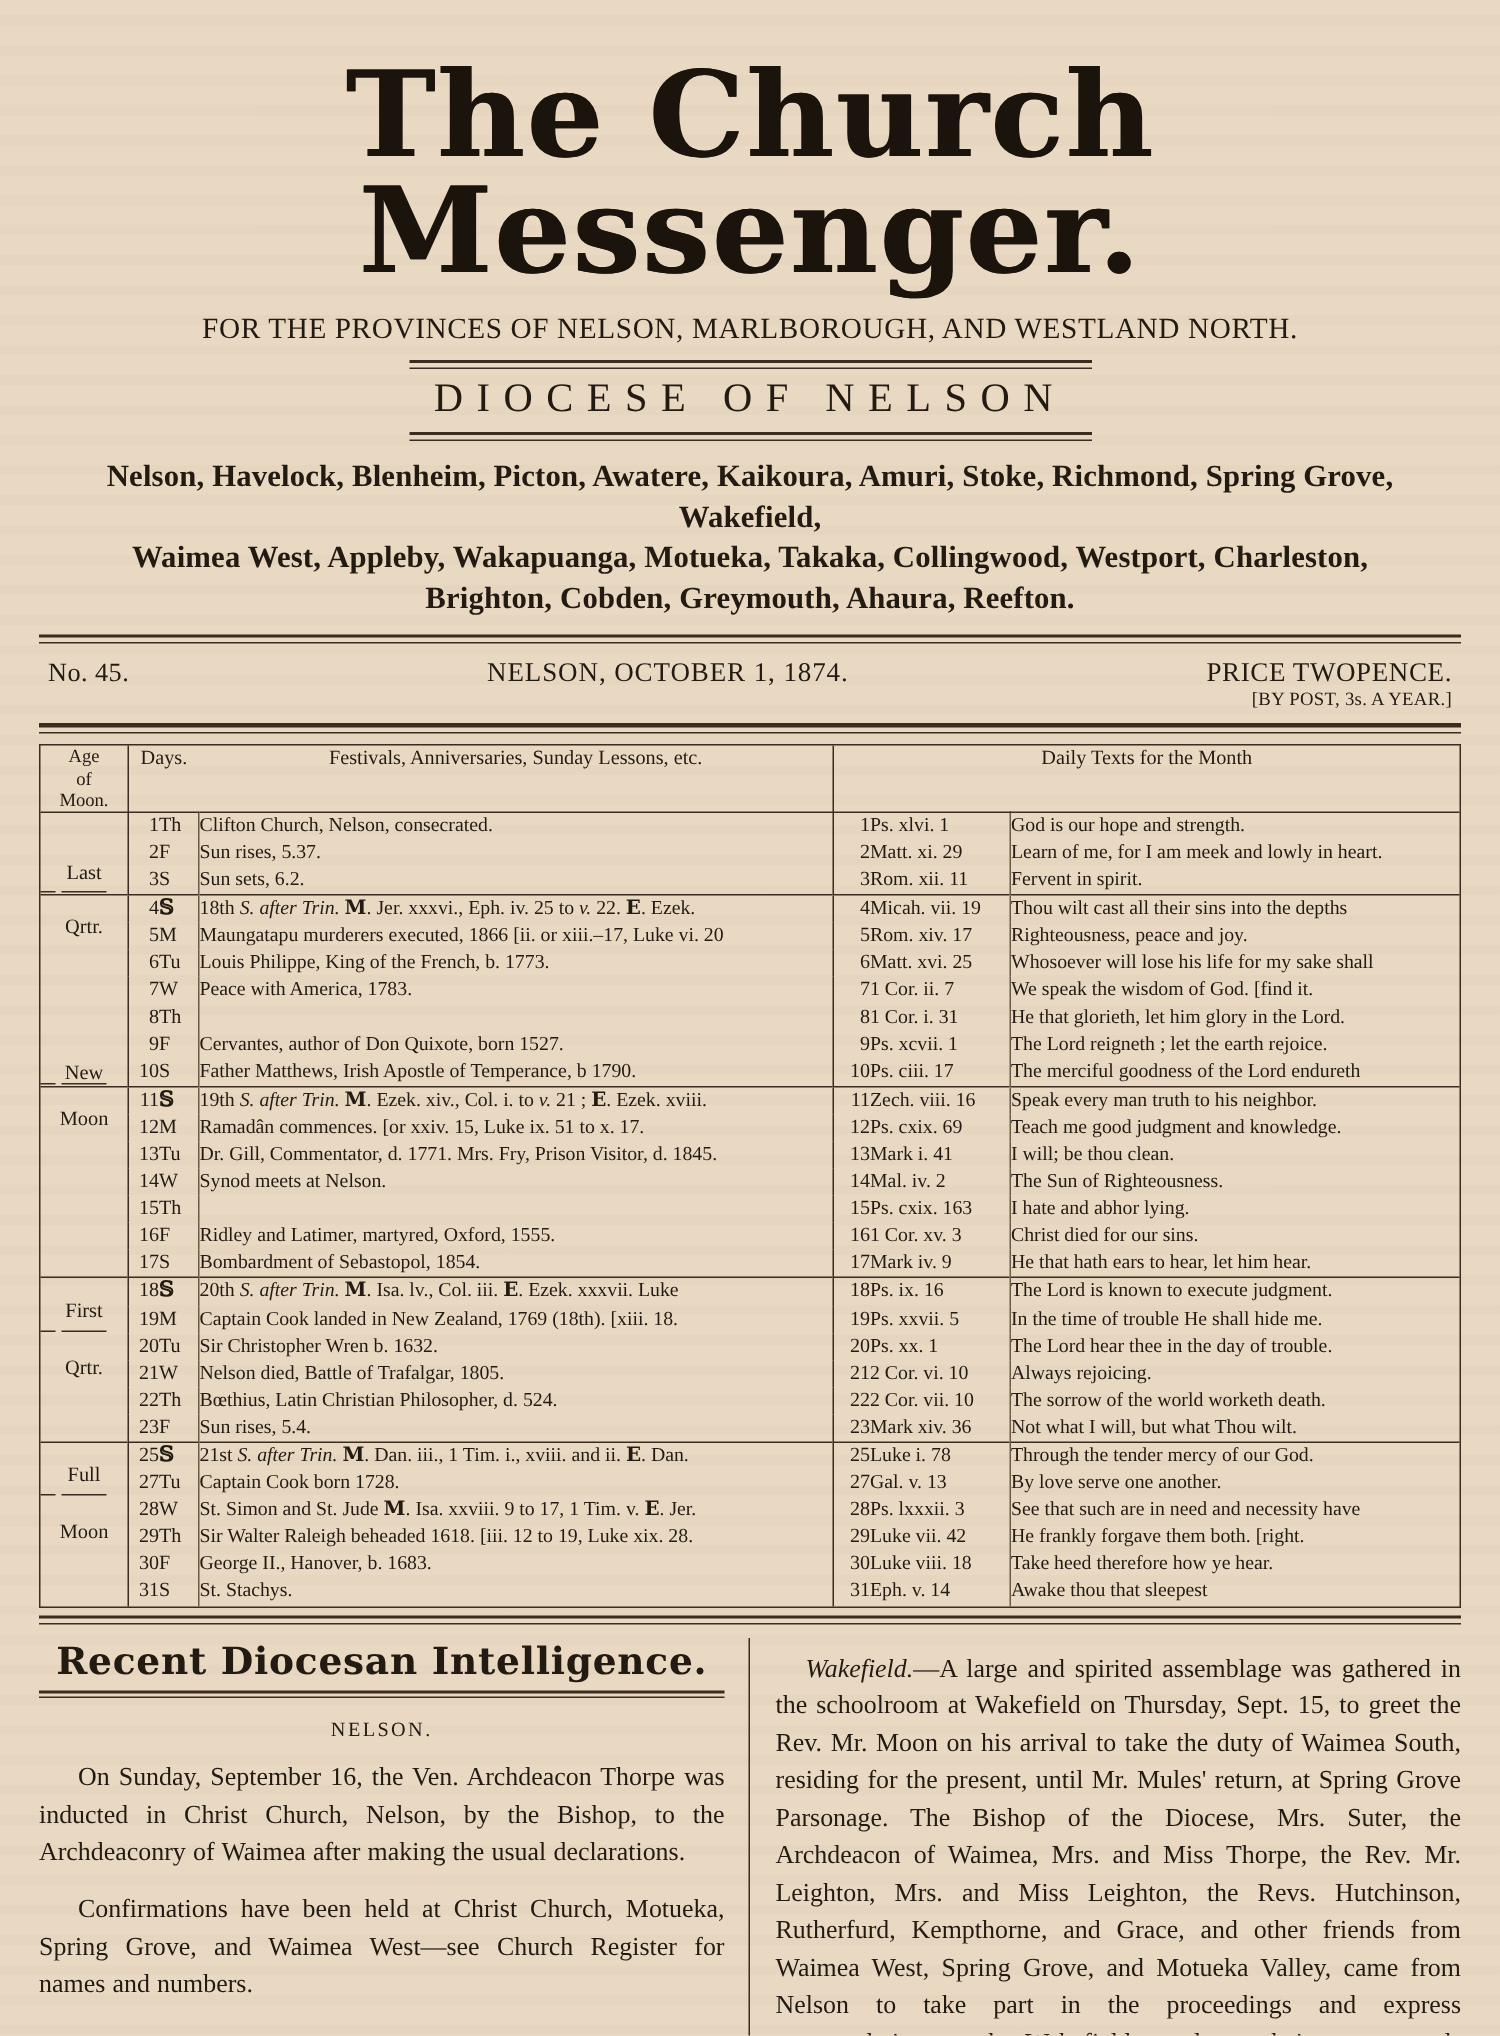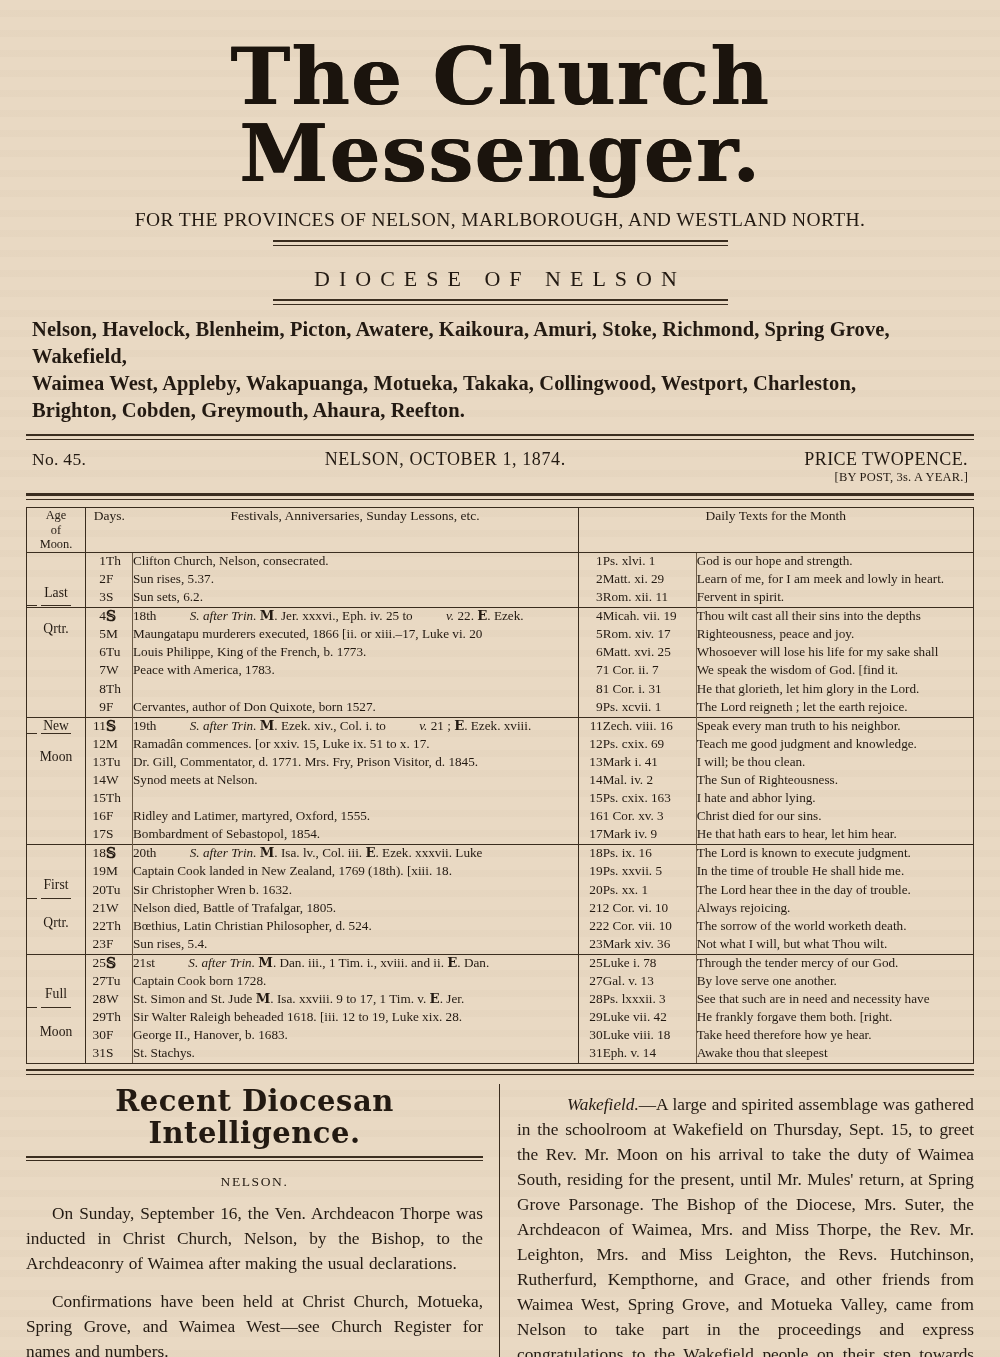--- a/index.html
+++ b/index.html
@@ -44,32 +44,33 @@
     white-space:nowrap;
   }
   .rule-double{
     width:455px;margin:9px auto 0 auto;
     border-top:2px solid #3a2d1f;
     border-bottom:1px solid #3a2d1f;
     height:3px;
   }
   .diocese{
     text-align:center;
-    font-size:22px;
+    font-size:27px;
     letter-spacing:9px;
-    margin:20px 0 0 0;
+    margin:4px 0 0 0;
     font-family:"Liberation Serif", serif;
   }
   .rule-double2{
     width:455px;margin:7px auto 0 auto;
     border-top:2px solid #3a2d1f;
     border-bottom:1px solid #3a2d1f;
     height:3px;
   }
   .towns{
+    text-align:center;
     font-size:20.5px;
     line-height:1.32;
     margin:11px 6px 0 6px;
     font-weight:600;
     letter-spacing:.1px;
   }
   .rule-triple{
     margin:10px 0 0 0;
     border-top:2.5px solid #3a2d1f;
     border-bottom:1px solid #3a2d1f;
@@ -120,21 +121,21 @@
   .c-ttext{padding-left:7px;}
 
   .row td{height:18.1px;}
   .weekstart td{border-top:1.1px solid #3a2d1f;}
   .daynum{font-size:13.4px;}
   .dayname{font-size:13.4px;}
   .festcell{padding-left:6px;white-space:nowrap;overflow:hidden;}
   .sunday-sym{font-family:"DejaVu Serif",serif;font-weight:700;font-size:14px;}
   .textcell{white-space:nowrap;overflow:hidden;}
   .refcell{white-space:nowrap;}
-  i{font-style:italic;margin-left:30px;}
+  i{font-style:italic;}
   .bigE{font-family:"DejaVu Serif",serif;font-weight:700;}
 
   
   .moonlabels{position:absolute;left:0;top:0;width:58px;height:100%;pointer-events:none;}
   .mlab{position:absolute;width:58px;text-align:center;font-size:13.6px;}
   .mdash{position:absolute;width:30px;left:14px;border-top:1.4px solid #3a2d1f;}
   .mdash:after{content:"";position:absolute;left:-14px;top:-1px;width:10px;border-top:1.4px solid #3a2d1f;}
 
   
   .rule-bottom{
@@ -144,21 +145,21 @@
     height:3px;
   }
   .lower{
     display:flex;margin-top:9px;
   }
   .col{width:50%;box-sizing:border-box;}
   .col.left{padding-right:16px;border-right:1.2px solid #3a2d1f;}
   .col.right{padding-left:17px;}
   .sect-title{
     text-align:center;font-family:"DejaVu Serif",serif;font-weight:700;
-    font-size:29px;letter-spacing:.5px;margin:2px 0 0 0;line-height:1.1;
+    font-size:25px;letter-spacing:.5px;margin:2px 0 0 0;line-height:1.1;
   }
   .sect-rule{
     border-top:2px solid #3a2d1f;border-bottom:1px solid #3a2d1f;height:2px;
     margin:6px 0 0 0;
   }
   .place{text-align:center;font-size:13.5px;letter-spacing:1.6px;margin:13px 0 0 0;}
   p.body{
     font-size:17.3px;line-height:1.44;margin:13px 0 0 0;
     text-align:justify;text-indent:26px;
     word-spacing:.5px;
@@ -284,20 +285,29 @@
             <td class="c-ttext textcell">He that glorieth, let him glory in the Lord.</td>
           </tr>
           <tr class="row">
             <td class="vline c-moon"></td>
             <td class="c-daynum daynum">9</td>
             <td class="c-dayname dayname vline-thin">F</td>
             <td class="c-fest festcell textcell vline">Cervantes, author of Don Quixote, born 1527.</td>
             <td class="c-tnum daynum">9</td>
             <td class="c-tref refcell vline-thin">Ps. xcvii. 1</td>
             <td class="c-ttext textcell">The Lord reigneth ; let the earth rejoice.</td>
+          </tr>
+          <tr class="row">
+            <td class="vline c-moon"></td>
+            <td class="c-daynum daynum">10</td>
+            <td class="c-dayname dayname vline-thin">S</td>
+            <td class="c-fest festcell textcell vline">Father Matthews, Irish Apostle of Temperance, b 1790.</td>
+            <td class="c-tnum daynum">10</td>
+            <td class="c-tref refcell vline-thin">Ps. ciii. 17</td>
+            <td class="c-ttext textcell">The merciful goodness of the Lord endureth</td>
           </tr>
           <tr class="row weekstart">
             <td class="vline c-moon"></td>
             <td class="c-daynum daynum">11</td>
             <td class="c-dayname dayname vline-thin"><span class="sunday-sym">𝕊</span></td>
             <td class="c-fest festcell textcell vline">19th <i>S. after Trin.</i>  <span class="bigE">M</span>. Ezek. xiv., Col. i. to <i>v.</i> 21 ;  <span class="bigE">E</span>. Ezek. xviii.</td>
             <td class="c-tnum daynum">11</td>
             <td class="c-tref refcell vline-thin">Zech. viii. 16</td>
             <td class="c-ttext textcell">Speak every man truth to his neighbor.</td>
           </tr>

